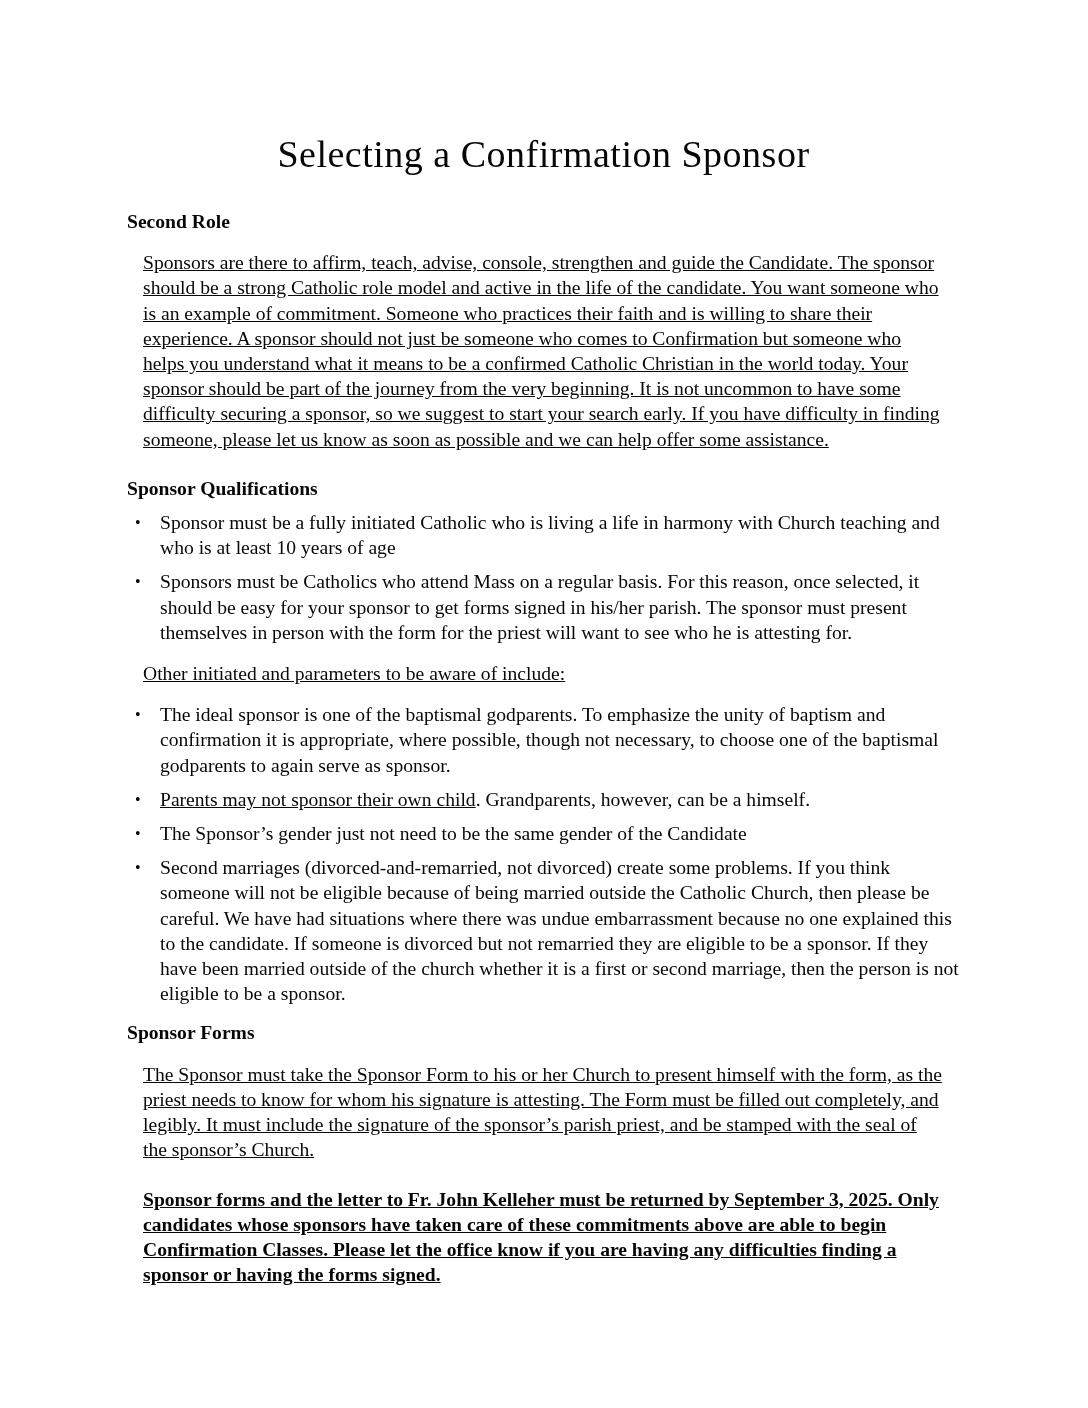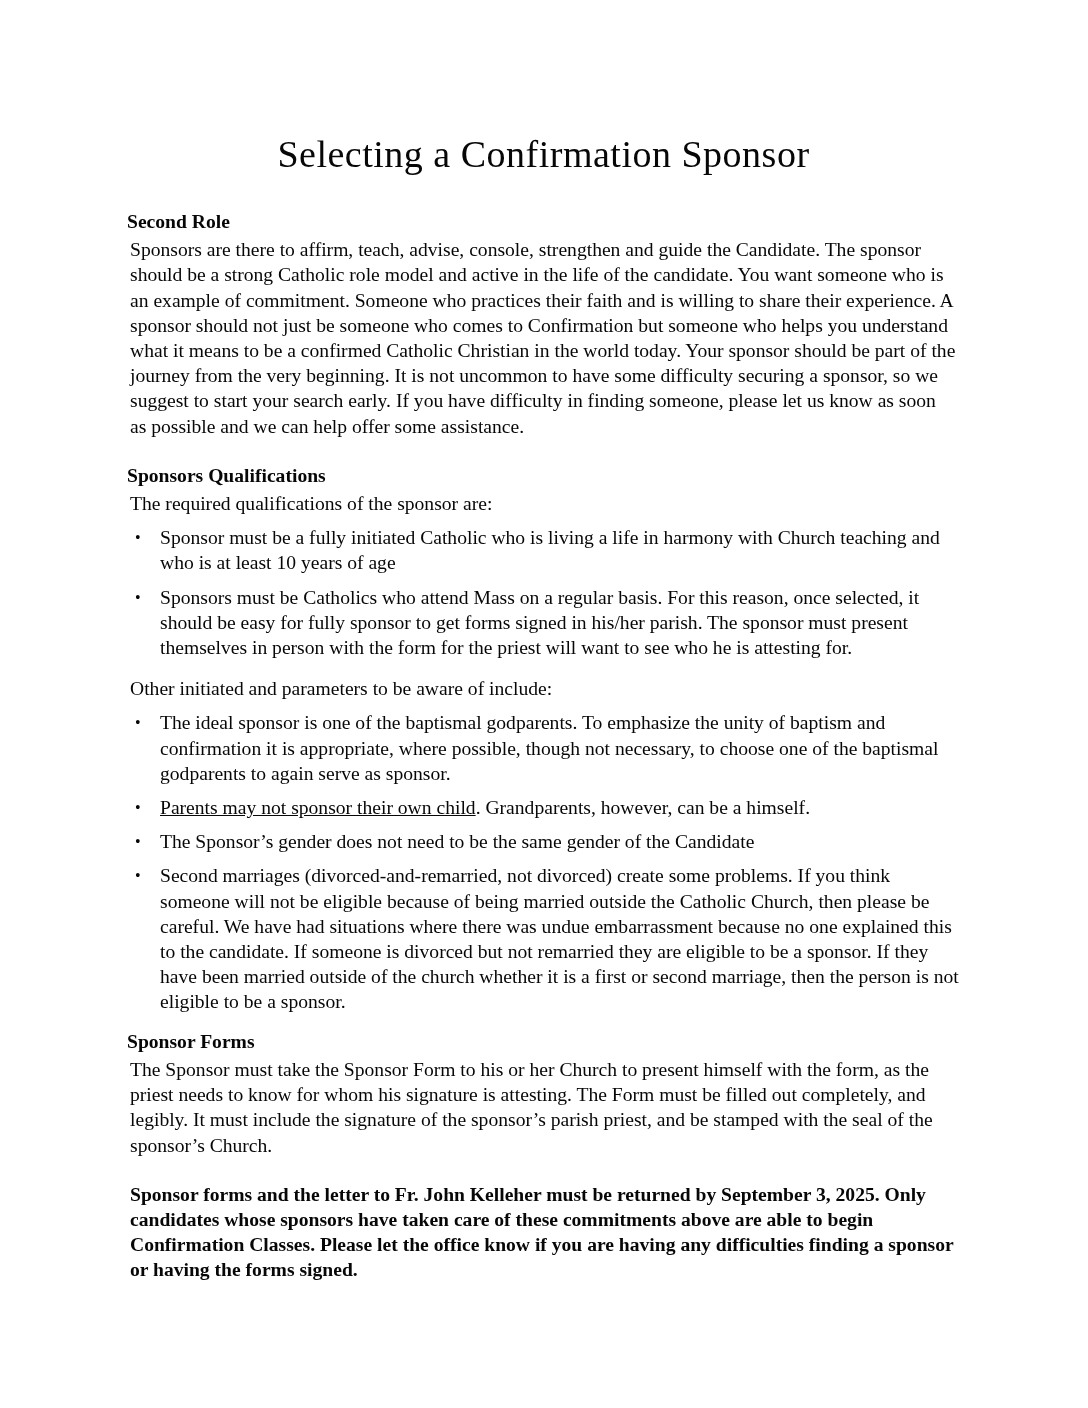--- a/index.html
+++ b/index.html
@@ -20,21 +20,21 @@
     text-align: center;
     font-size: 38px;
     font-weight: 400;
     line-height: 44px;
     letter-spacing: 0.5px;
   }
   .para, .heading, .bullet {
     font-size: 19.6px;
     line-height: 25.2px;
   }
-  .para { margin: 3px; }
+  .para { margin: 16px; text-decoration: underline; }
   .heading { margin: 0; font-weight: 700; }
   .gap-lg { margin-top: 24px; }
   .gap-md { margin-top: 16px; }
   .gap-sm { margin-top: 14px; }
   .bullets { margin: 0; padding: 0; list-style: none; }
   .bullet { display: flex; margin-top: 9px; }
   .bullet .marker {
     flex: 0 0 33px;
     box-sizing: border-box;
     padding-left: 8px;
@@ -52,48 +52,47 @@
 <div class="page">
 
   <h1 class="doc-title">Selecting a Confirmation Sponsor</h1>
 
   <div>
     <div class="heading">Second Role</div>
     <p class="para">Sponsors are there to affirm, teach, advise, console, strengthen and guide the Candidate. The sponsor should be a strong Catholic role model and active in the life of the candidate. You want someone who is an example of commitment. Someone who practices their faith and is willing to share their experience. A sponsor should not just be someone who comes to Confirmation but someone who helps you understand what it means to be a confirmed Catholic Christian in the world today. Your sponsor should be part of the journey from the very beginning. It is not uncommon to have some difficulty securing a sponsor, so we suggest to start your search early. If you have difficulty in finding someone, please let us know as soon as possible and we can help offer some assistance.</p>
   </div>
 
   <div class="gap-lg">
-    <div class="heading">Sponsors Qualifications</div>
-    <p class="para">The required qualifications of the sponsor are:</p>
+    <div class="heading">Sponsor Qualifications</div>
     <ul class="bullets">
       <li class="bullet">
         <span class="marker">•</span>
         <span class="content">Sponsor must be a fully initiated Catholic who is living a life in harmony with Church teaching and who is at least 10 years of age</span>
       </li>
       <li class="bullet">
         <span class="marker">•</span>
-        <span class="content">Sponsors must be Catholics who attend Mass on a regular basis. For this reason, once selected, it should be easy for fully sponsor to get forms signed in his/her parish. The sponsor must present themselves in person with the form for the priest will want to see who he is attesting for.</span>
+        <span class="content">Sponsors must be Catholics who attend Mass on a regular basis. For this reason, once selected, it should be easy for your sponsor to get forms signed in his/her parish. The sponsor must present themselves in person with the form for the priest will want to see who he is attesting for.</span>
       </li>
     </ul>
   </div>
 
   <div class="gap-md">
     <p class="para">Other initiated and parameters to be aware of include:</p>
     <ul class="bullets">
       <li class="bullet">
         <span class="marker">•</span>
         <span class="content">The ideal sponsor is one of the baptismal godparents. To emphasize the unity of baptism and confirmation it is appropriate, where possible, though not necessary, to choose one of the baptismal godparents to again serve as sponsor.</span>
       </li>
       <li class="bullet">
         <span class="marker">•</span>
         <span class="content"><span class="u">Parents may not sponsor their own child</span><span>. Grandparents, however, </span><span class="b">can</span><span> be a himself.</span></span>
       </li>
       <li class="bullet">
         <span class="marker">•</span>
-        <span class="content">The Sponsor’s gender does not need to be the same gender of the Candidate</span>
+        <span class="content">The Sponsor’s gender just not need to be the same gender of the Candidate</span>
       </li>
       <li class="bullet">
         <span class="marker">•</span>
         <span class="content"><span>Second marriages (divorced-and-remarried, not divorced) create some problems. If you think someone will not be eligible because of being married outside the Catholic Church, then please be careful. We have had situations where there was undue embarrassment because no one explained this to the candidate. If someone is divorced but not remarried they </span><span class="b">are</span><span> eligible to be a sponsor. If they have been married outside of the church whether it is a first or second marriage, then the person is </span><span class="b">not</span><span> eligible to be a sponsor.</span></span>
       </li>
     </ul>
   </div>
 
   <div class="gap-sm">
     <div class="heading">Sponsor Forms</div>

